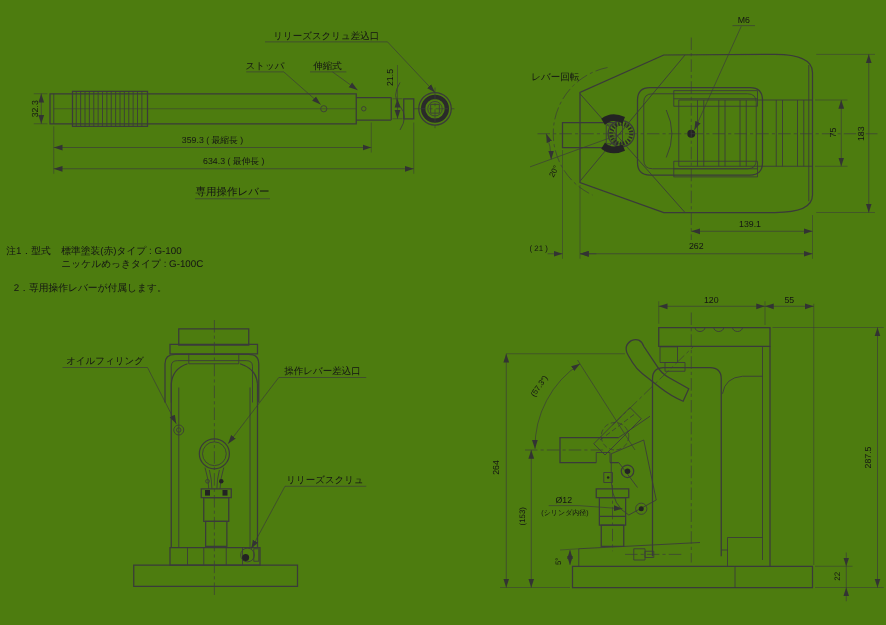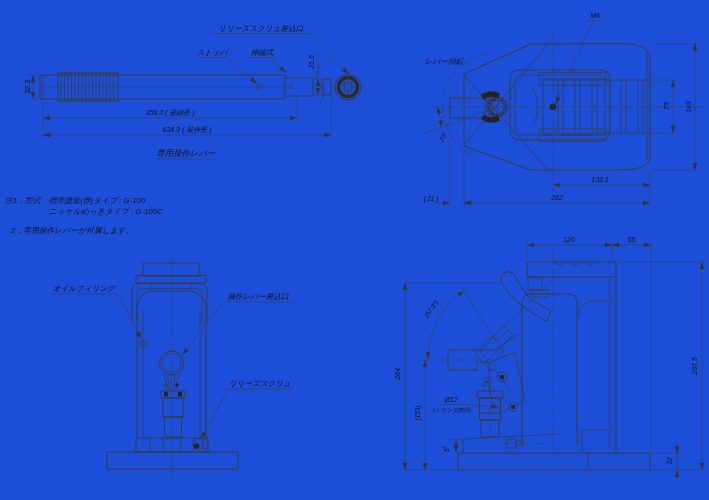--- a/index.html
+++ b/index.html
@@ -1,16 +1,16 @@
 <!DOCTYPE html>
 <html><head>
 <meta charset="utf-8">
 <style>
   html,body{margin:0;padding:0;background:#ffffff;}
-  .canvas{position:relative;width:709px;height:500px;background:#1d4ed8;overflow:hidden;font-style:italic;}
+  .canvas{position:relative;width:709px;height:500px;background:#4d7c0f;overflow:hidden;}
   svg{position:absolute;left:0;top:0;font-family:"Liberation Sans",sans-serif;}
   svg text{fill:#141414;}
   .ol{stroke:#3a3a3a;stroke-width:1;fill:none;}
   .ol2{stroke:#3a3a3a;stroke-width:.7;fill:none;}
   .thin{stroke:#3a3a3a;stroke-width:.55;fill:none;}
   .ext{stroke:#3a3a3a;stroke-width:.45;fill:none;}
   .cl{stroke:#3a3a3a;stroke-width:.55;fill:none;stroke-dasharray:10 2.5 2.5 2.5;}
   .ph{stroke:#3a3a3a;stroke-width:.6;fill:none;stroke-dasharray:4 2;}
   .dk{fill:#232323;stroke:none;}
   .dim{font-size:7px;}

